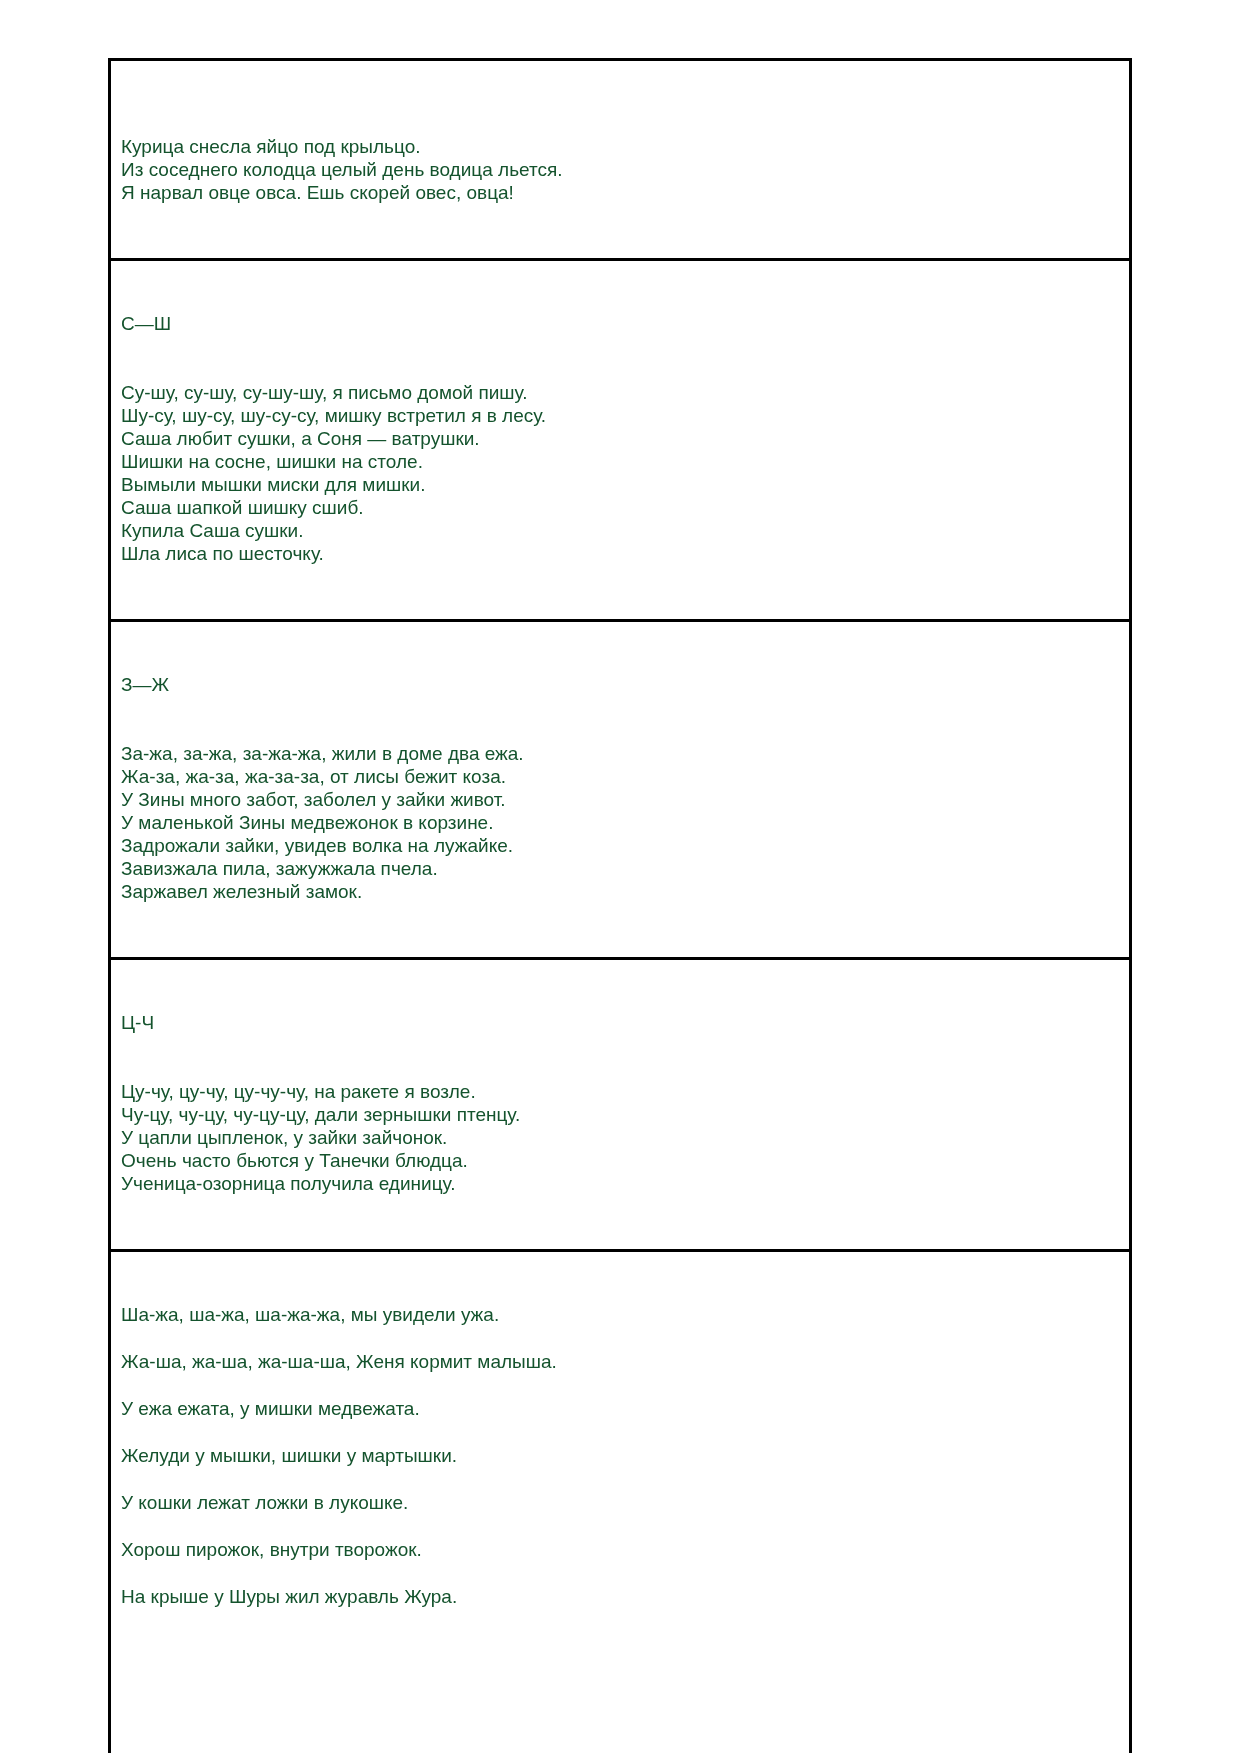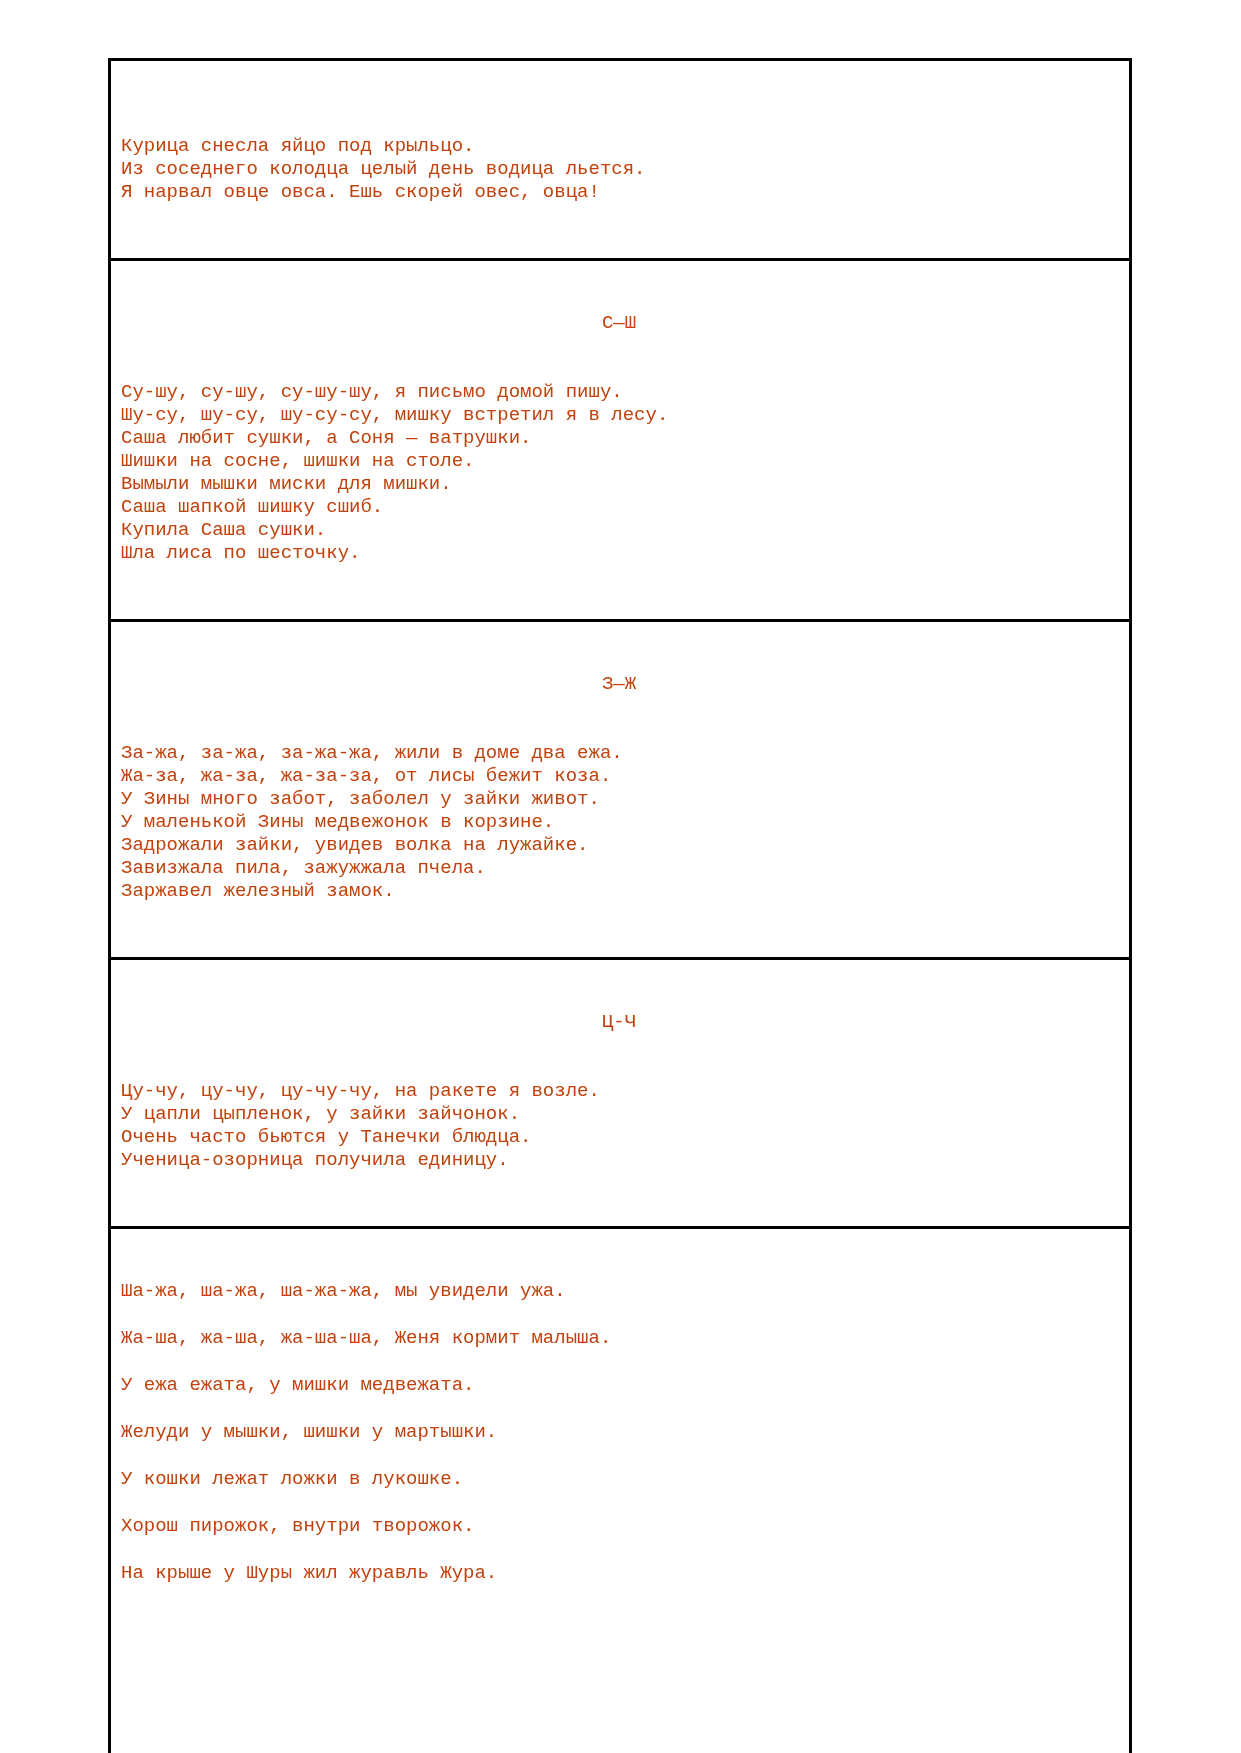--- a/index.html
+++ b/index.html
@@ -1,22 +1,22 @@
 <!DOCTYPE html>
 <html><head>
 <meta charset="utf-8">
 <style>
   html, body { margin: 0; padding: 0; background: #ffffff; }
   .page {
     position: relative;
     width: 1241px;
     height: 1753px;
     background: #ffffff;
-    font-family: Liberation Mono, monospace;
-    color: #c2410c;
+    font-family: Liberation Sans, sans-serif;
+    color: #14532d;
     overflow: hidden;
   }
   .doc-table {
     position: absolute;
     left: 108px;
     top: 58px;
     width: 1024px;
     border: 3px solid #000000;
     box-sizing: border-box;
     background: #ffffff;
@@ -30,21 +30,20 @@
     white-space: pre;
   }
   .row:last-child { border-bottom: none; }
   .row-1 { min-height: 145px; }
   .row-2 { min-height: 257px; }
   .row-3 { min-height: 240px; }
   .row-4 { min-height: 166px; }
   .row-5 { min-height: 567px; }
   .section-header {
     margin-bottom: 23px; 
-    text-align: center;
   }
   .text-line { margin: 0; }
   .row.double .text-line { margin-bottom: 24px; }
   .row.double .text-line:last-child { margin-bottom: 8px; }
 </style>
 </head>
 <body>
 
 <div class="page">
   <div class="doc-table">
@@ -55,19 +54,19 @@
       <div class="row row-2">
     <div class="section-header text-line">С—Ш</div>
     <div class="section-lines"><div class="text-line">Су-шу, су-шу, су-шу-шу, я письмо домой пишу.</div><div class="text-line">Шу-су, шу-су, шу-су-су, мишку встретил я в лесу.</div><div class="text-line">Саша любит сушки, а Соня — ватрушки.</div><div class="text-line">Шишки на сосне, шишки на столе.</div><div class="text-line">Вымыли мышки миски для мишки.</div><div class="text-line">Саша шапкой шишку сшиб.</div><div class="text-line">Купила Саша сушки.</div><div class="text-line">Шла лиса по шесточку.</div></div>
   </div>
       <div class="row row-3">
     <div class="section-header text-line">З—Ж</div>
     <div class="section-lines"><div class="text-line">За-жа, за-жа, за-жа-жа, жили в доме два ежа.</div><div class="text-line">Жа-за, жа-за, жа-за-за, от лисы бежит коза.</div><div class="text-line">У Зины много забот, заболел у зайки живот.</div><div class="text-line">У маленькой Зины медвежонок в корзине.</div><div class="text-line">Задрожали зайки, увидев волка на лужайке.</div><div class="text-line">Завизжала пила, зажужжала пчела.</div><div class="text-line">Заржавел железный замок.</div></div>
   </div>
       <div class="row row-4">
     <div class="section-header text-line">Ц-Ч</div>
-    <div class="section-lines"><div class="text-line">Цу-чу, цу-чу, цу-чу-чу, на ракете я возле.</div><div class="text-line">У цапли цыпленок, у зайки зайчонок.</div><div class="text-line">Очень часто бьются у Танечки блюдца.</div><div class="text-line">Ученица-озорница получила единицу.</div></div>
+    <div class="section-lines"><div class="text-line">Цу-чу, цу-чу, цу-чу-чу, на ракете я возле.</div><div class="text-line">Чу-цу, чу-цу, чу-цу-цу, дали зернышки птенцу.</div><div class="text-line">У цапли цыпленок, у зайки зайчонок.</div><div class="text-line">Очень часто бьются у Танечки блюдца.</div><div class="text-line">Ученица-озорница получила единицу.</div></div>
   </div>
       <div class="row row-5 double">
     <div class="section-lines"><div class="text-line">Ша-жа, ша-жа, ша-жа-жа, мы увидели ужа.</div><div class="text-line">Жа-ша, жа-ша, жа-ша-ша, Женя кормит малыша.</div><div class="text-line">У ежа ежата, у мишки медвежата.</div><div class="text-line">Желуди у мышки, шишки у мартышки.</div><div class="text-line">У кошки лежат ложки в лукошке.</div><div class="text-line">Хорош пирожок, внутри творожок.</div><div class="text-line">На крыше у Шуры жил журавль Жура.</div></div>
   </div>
     </div>
 </div>
 
 </body></html>

